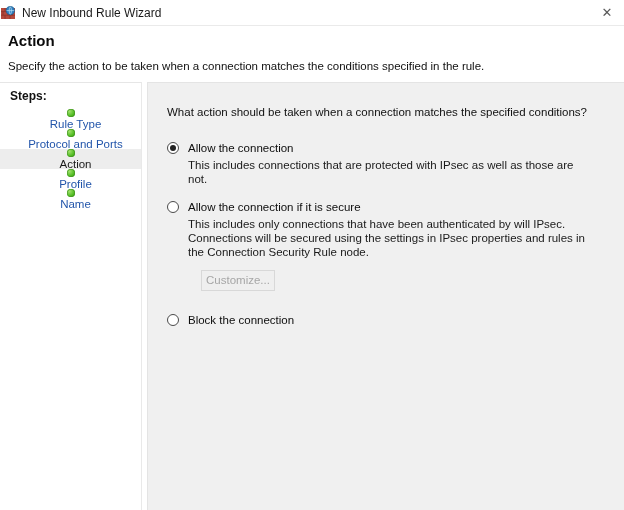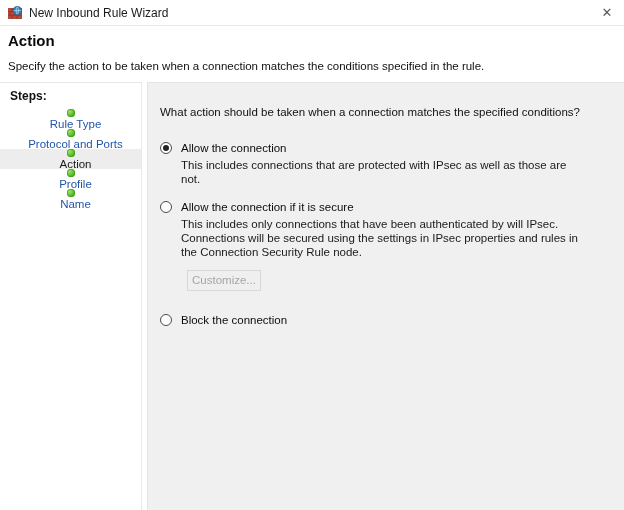--- a/index.html
+++ b/index.html
@@ -24,21 +24,20 @@
   }
 
   
   .titlebar {
     position: relative;
     height: 26px;
     background: #ffffff;
     border-bottom: 1px solid #eaeaea;
     display: flex;
     align-items: center;
-    padding-left: 7px;
     box-sizing: border-box;
   }
   .title-icon {
     width: 16px;
     height: 16px;
     position: relative;
     flex: 0 0 auto;
     margin-right: 6px;
   }
   .title-text {
@@ -142,21 +141,21 @@
     flex: 1 1 auto;
     position: relative;
     background: #f0f0f0;
     border: 1px solid #e4e4e4;
     border-right: none;
     border-bottom: none;
     box-sizing: border-box;
     margin-left: 5px;
   }
   .content-inner {
-    padding: 22px 20px 0 12px;
+    padding: 22px 20px 0 19px;
   }
   .question {
     font-size: 11.5px;
     color: #111111;
     line-height: 14px;
     margin: 0 0 22px 0;
   }
 
   
   .option {
@@ -196,21 +195,21 @@
   }
   .opt-desc {
     font-size: 11.5px;
     color: #1a1a1a;
     line-height: 14px;
     margin: 3px 0 0 21px;
     max-width: 400px;
   }
 
   .customize-btn {
-    margin: 11px 0 0 27px;
+    margin: 11px 0 0 34px;
     width: 74px;
     height: 21px;
     background: #efefef;
     border: 1px solid #d8d8d8;
     color: #a6a6a6;
     font-size: 11.5px;
     font-family: "Liberation Sans", sans-serif;
     line-height: 19px;
     text-align: center;
     box-sizing: border-box;

